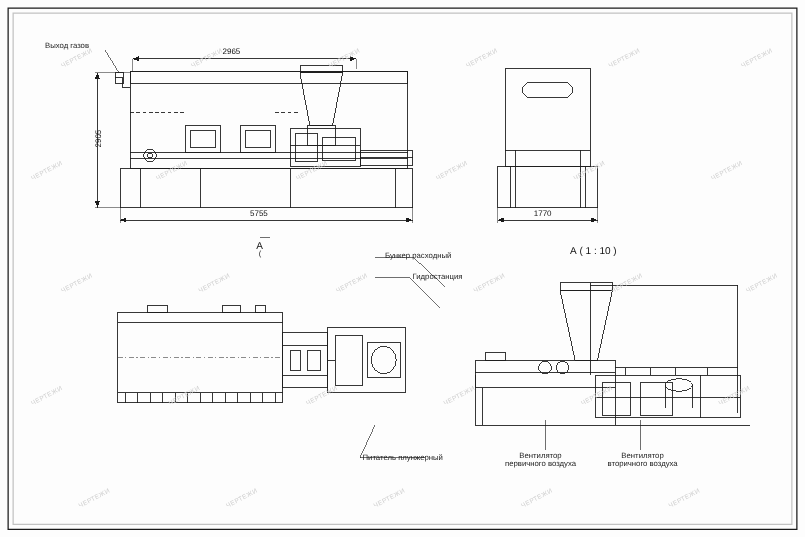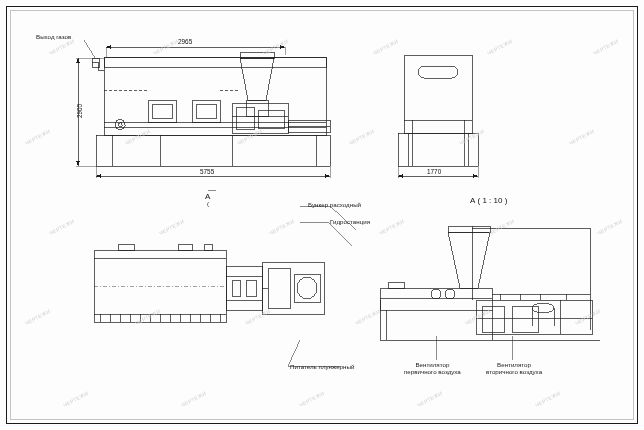--- a/index.html
+++ b/index.html
@@ -180,21 +180,21 @@
     </g>
   </svg>
 
   <div class="dimtxt" style="left:178px;top:38px;">2965</div>
   <div class="dimtxt" style="left:200px;top:168px;">5755</div>
   <div class="dimtxt vert" style="left:76px;top:118px;transform:rotate(-90deg);">2905</div>
   <div class="dimtxt" style="left:427px;top:168px;">1770</div>
 
   <div class="viewtag" style="left:205px;top:192px;">А</div>
   <div class="viewtag" style="left:207px;top:201px;font-size:6px;">(</div>
-  <div class="viewtag" style="left:470px;top:196px;">А ( 1 : 10 )</div>
+  <div class="viewtag" style="left:456px;top:196px;">А ( 1 : 10 )</div>
 
   <div class="lbl" style="left:36px;top:33px;">Выход газов</div>
   <div class="lbl" style="left:308px;top:201px;">Бункер расходный</div>
   <div class="lbl" style="left:330px;top:218px;">Гидростанция</div>
   <div class="lbl" style="left:290px;top:363px;">Питатель плунжерный</div>
   <div class="lbl c" style="left:404px;top:361px;white-space:pre;">Вентилятор
 первичного воздуха</div>
   <div class="lbl c" style="left:486px;top:361px;white-space:pre;">Вентилятор
 вторичного воздуха</div>
 

